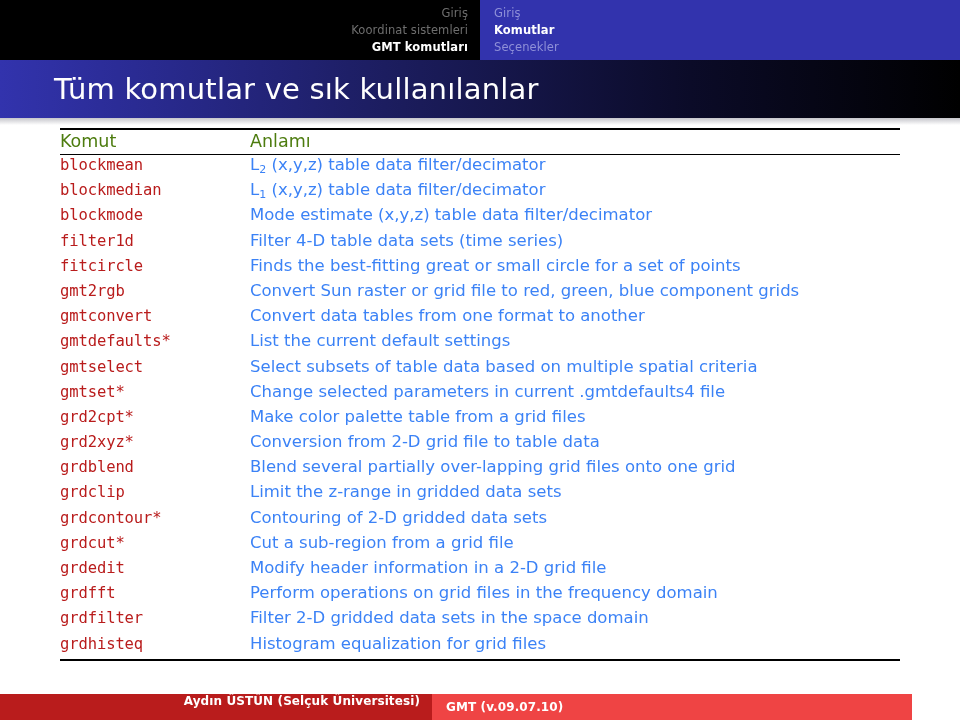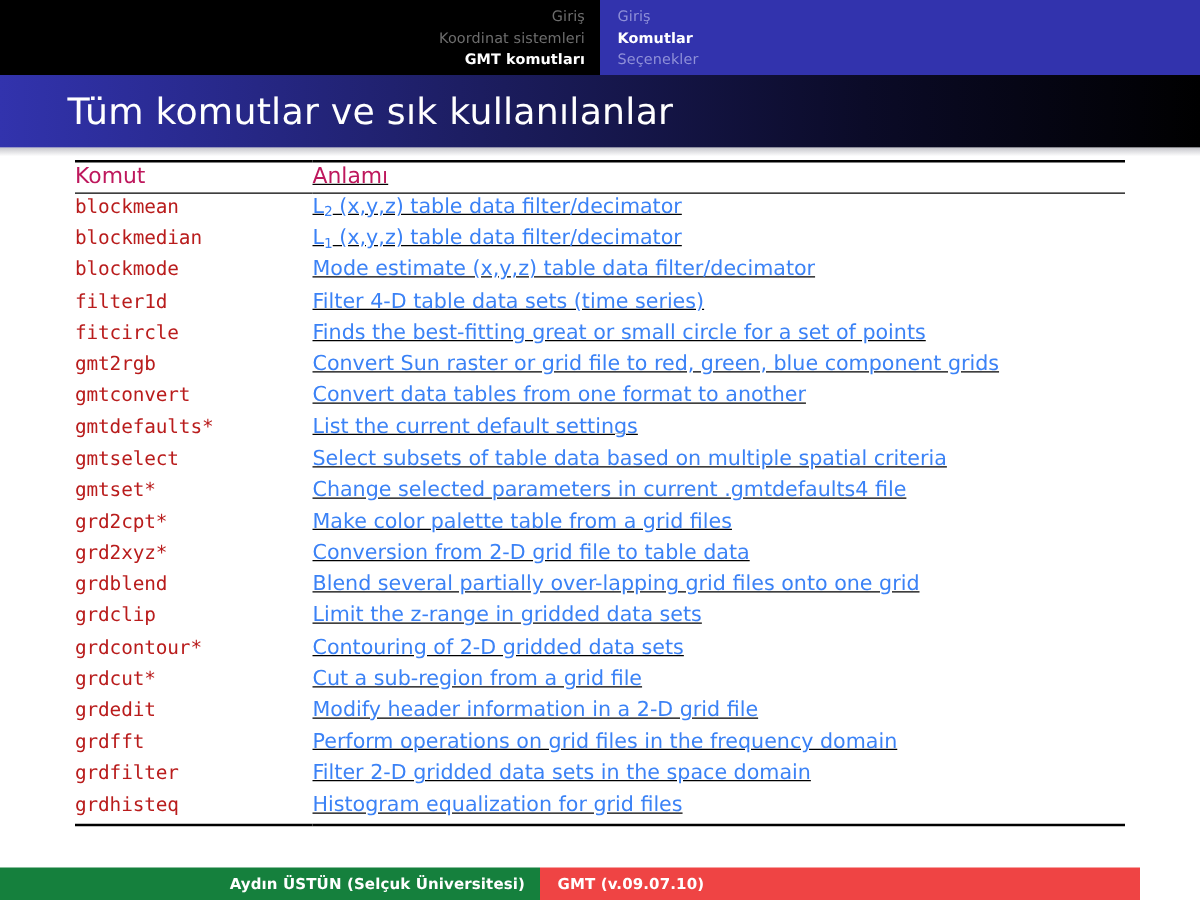--- a/index.html
+++ b/index.html
@@ -103,25 +103,24 @@
     padding: 0;
     vertical-align: baseline;
   }
   td.col-cmd {
     width: 190px;
     padding-left: 14px;
     box-sizing: border-box;
   }
   td.col-desc {
     padding-left: 2px;
-    text-decoration: underline;
   }
   .head-label {
     font-size: 17.5px;
-    color: #be185d;
+    color: #4d7c0f;
     font-family: "DejaVu Sans", "Liberation Sans", sans-serif;
   }
   tr.data-row td {
     height: 25.2px;
   }
   .cmd-name {
     font-family: "DejaVu Sans Mono", "Liberation Mono", monospace;
     font-size: 15.5px;
     color: #b91c1c;
     white-space: nowrap;
@@ -145,23 +144,22 @@
     position: absolute;
     left: 0;
     bottom: 0;
     width: 960px;
     height: 26px;
     display: flex;
   }
   #footer-left {
     width: 432px;
     height: 26px;
-    background: #15803d;
-    display: flex;
-    align-items: center;
+    background: #b91c1c;
+    display: flex;
     justify-content: flex-end;
     box-sizing: border-box;
     padding-right: 12px;
   }
   #footer-right {
     width: 480px;
     height: 26px;
     background: #ef4444;
     display: flex;
     align-items: center;

